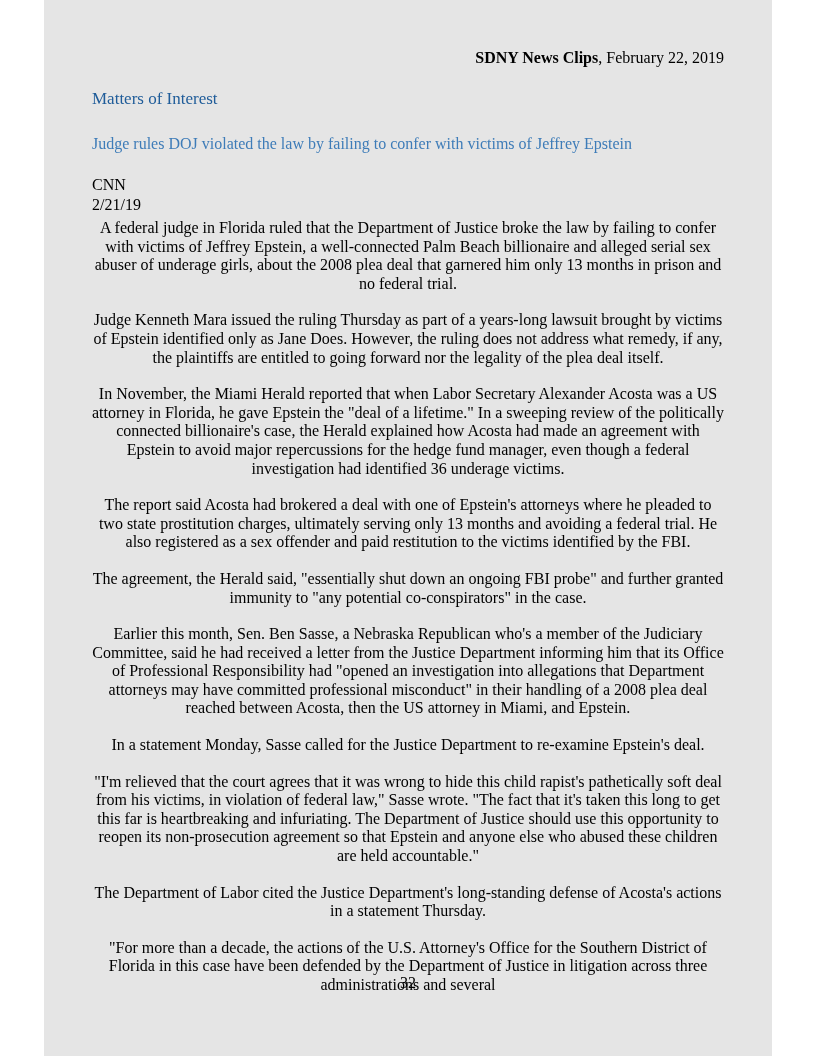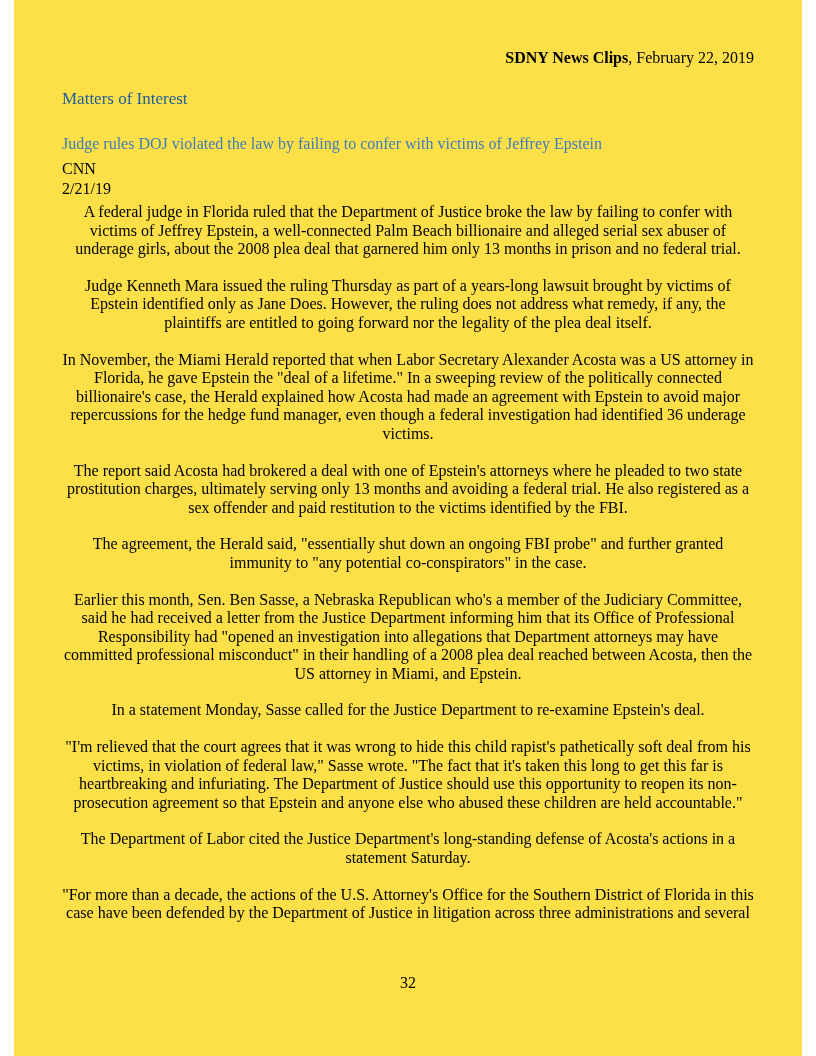--- a/index.html
+++ b/index.html
@@ -2,24 +2,24 @@
 <html style="--section_title: #1f5c99; --headline: #3e7cb8;"><head>
 <meta charset="utf-8">
 <style>
   html, body {
     margin: 0;
     padding: 0;
     background: #ffffff;
   }
   .page {
     position: relative;
-    width: 788px;
+    width: 728px;
     height: 1056px;
     margin: 0 auto;
-    background: #fde047;
+    background: #e5e5e5;
     box-sizing: border-box;
     padding: 48px 48px 0 48px;
     font-family: "Liberation Serif", serif;
     font-size: 16px;
     color: #000000;
     overflow: hidden;
   }
   .header {
     text-align: right;
     line-height: 19px;
@@ -34,21 +34,21 @@
     font-weight: normal;
     color: var(--section_title, #1f5c99);
     margin: 0 0 25px 0;
     line-height: 20px;
   }
   .headline {
     font-family: "Liberation Serif", serif;
     font-size: 16px;
     font-weight: normal;
     color: var(--headline, #3e7cb8);
-    margin: 0 0 5px 0;
+    margin: 0 0 21px 0;
     line-height: 20px;
   }
   .byline {
     line-height: 19.5px;
     margin: 0 0 5px 0;
   }
   .body p {
     margin: 0 0 18px 0;
     line-height: 18.6px;
     text-align: center;
@@ -82,19 +82,19 @@
 
   <div class="body">
     <p>A federal judge in Florida ruled that the Department of Justice broke the law by failing to confer with victims of Jeffrey Epstein, a well-connected Palm Beach billionaire and alleged serial sex abuser of underage girls, about the 2008 plea deal that garnered him only 13 months in prison and no federal trial.</p>
     <p>Judge Kenneth Mara issued the ruling Thursday as part of a years-long lawsuit brought by victims of Epstein identified only as Jane Does. However, the ruling does not address what remedy, if any, the plaintiffs are entitled to going forward nor the legality of the plea deal itself.</p>
     <p>In November, the Miami Herald reported that when Labor Secretary Alexander Acosta was a US attorney in Florida, he gave Epstein the "deal of a lifetime." In a sweeping review of the politically connected billionaire's case, the Herald explained how Acosta had made an agreement with Epstein to avoid major repercussions for the hedge fund manager, even though a federal investigation had identified 36 underage victims.</p>
     <p>The report said Acosta had brokered a deal with one of Epstein's attorneys where he pleaded to two state prostitution charges, ultimately serving only 13 months and avoiding a federal trial. He also registered as a sex offender and paid restitution to the victims identified by the FBI.</p>
     <p>The agreement, the Herald said, "essentially shut down an ongoing FBI probe" and further granted immunity to "any potential co-conspirators" in the case.</p>
     <p>Earlier this month, Sen. Ben Sasse, a Nebraska Republican who's a member of the Judiciary Committee, said he had received a letter from the Justice Department informing him that its Office of Professional Responsibility had "opened an investigation into allegations that Department attorneys may have committed professional misconduct" in their handling of a 2008 plea deal reached between Acosta, then the US attorney in Miami, and Epstein.</p>
     <p>In a statement Monday, Sasse called for the Justice Department to re-examine Epstein's deal.</p>
     <p>"I'm relieved that the court agrees that it was wrong to hide this child rapist's pathetically soft deal from his victims, in violation of federal law," Sasse wrote. "The fact that it's taken this long to get this far is heartbreaking and infuriating. The Department of Justice should use this opportunity to reopen its non-prosecution agreement so that Epstein and anyone else who abused these children are held accountable."</p>
-    <p>The Department of Labor cited the Justice Department's long-standing defense of Acosta's actions in a statement Saturday.</p>
+    <p>The Department of Labor cited the Justice Department's long-standing defense of Acosta's actions in a statement Thursday.</p>
     <p>"For more than a decade, the actions of the U.S. Attorney's Office for the Southern District of Florida in this case have been defended by the Department of Justice in litigation across three administrations and several</p>
   </div>
 
   <div class="page-number">32</div>
 
 </div>
 
 </body></html>

